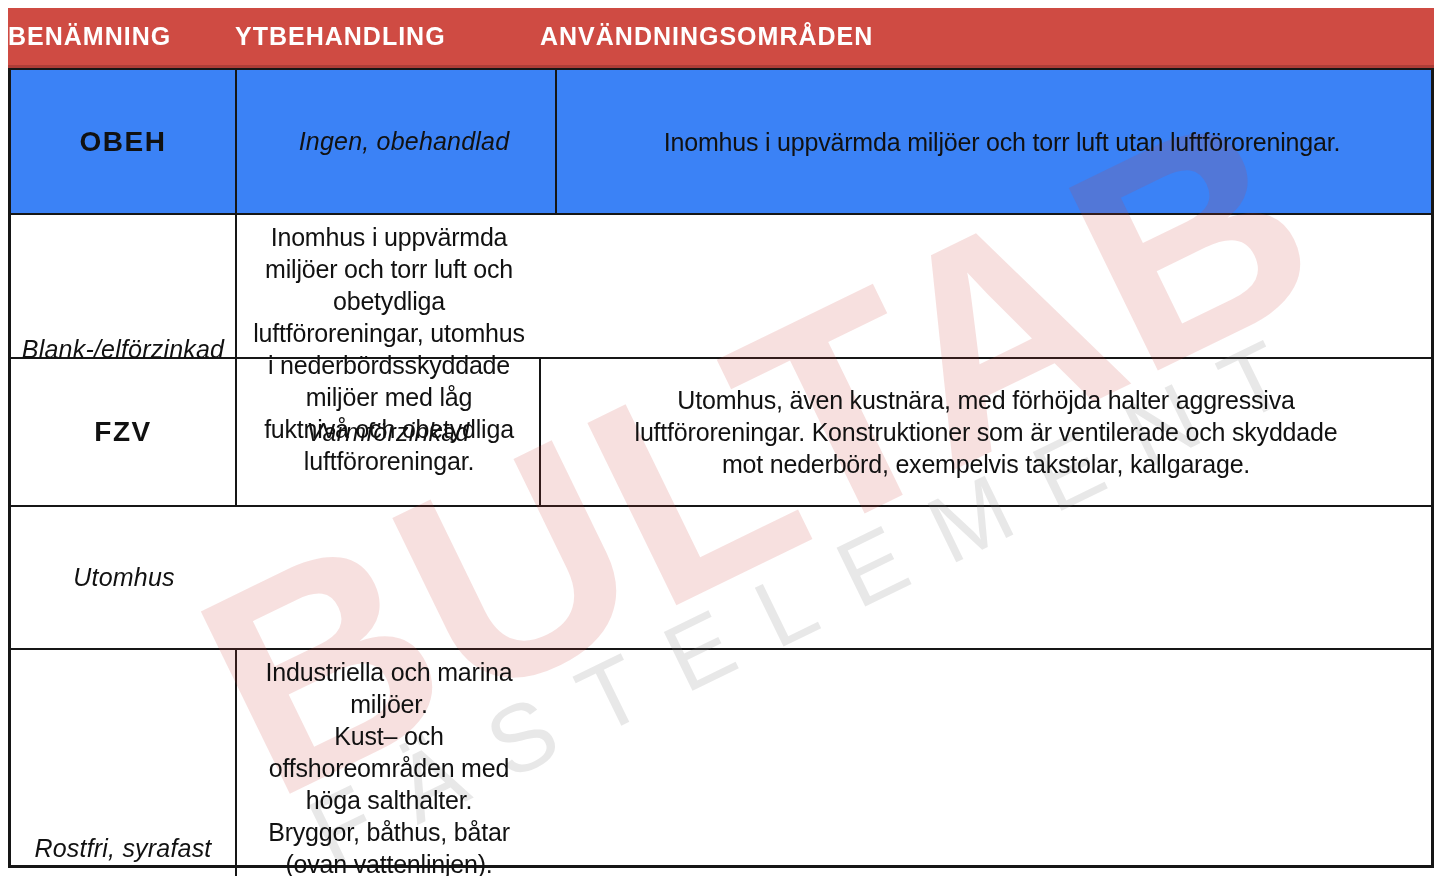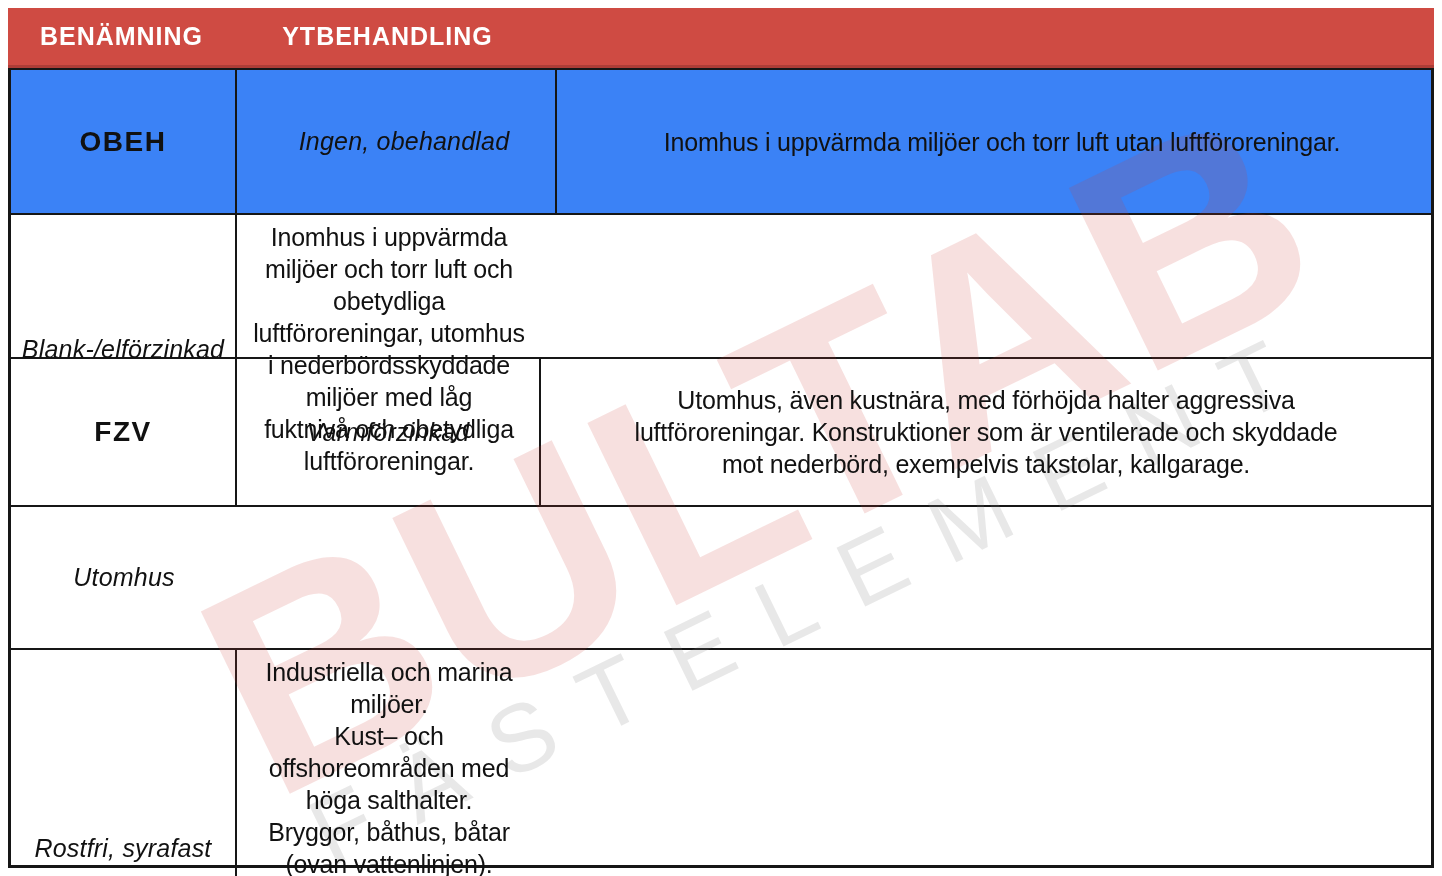--- a/index.html
+++ b/index.html
@@ -24,21 +24,20 @@
     width: 1426px;
     height: 60px;
     background: #cf4b43;
     border-bottom: 3px solid #ad3d37;
     box-sizing: border-box;
     display: grid;
     grid-template-columns: 227px 305px 1fr;
     align-items: center;
   }
   .header-cell {
-    text-align: center;
     color: #ffffff;
     font-weight: bold;
     font-size: 25px;
     letter-spacing: 1px;
     white-space: nowrap;
   }
 
   
   .body-table {
     position: absolute;
@@ -127,20 +126,21 @@
   }
 </style>
 </head>
 <body>
 
 <div class="sheet">
 
   <div class="header-bar">
     <div class="header-cell">BENÄMNING</div>
     <div class="header-cell">YTBEHANDLING</div>
+    <div class="header-cell">ANVÄNDNINGSOMRÅDEN</div>
   </div>
 
   <div class="body-table">
 
     <div class="t-row highlight">
       <div class="t-cell">
         <span class="cell-text code-text">OBEH</span>
       </div>
       <div class="t-cell">
         <span class="cell-text treatment-text">Ingen, obehandlad</span>

